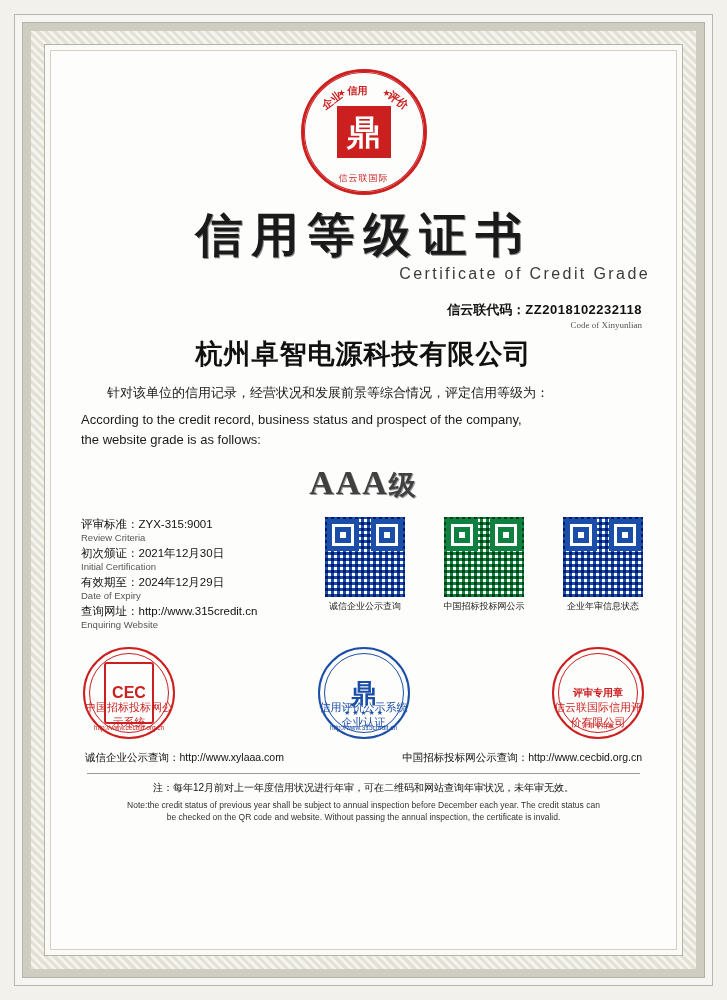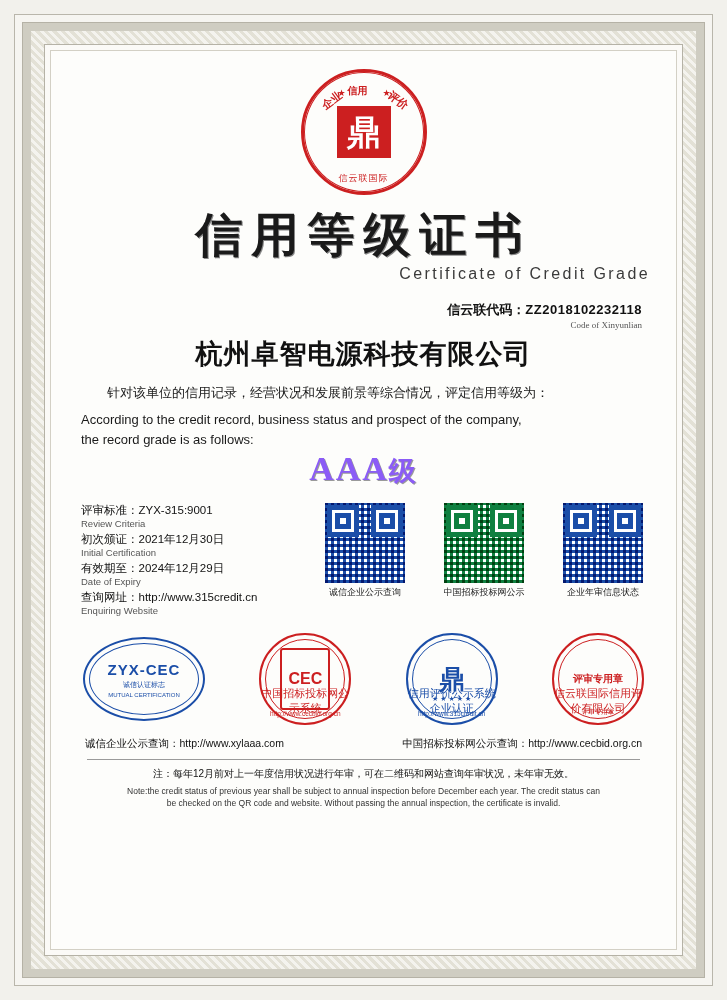--- a/index.html
+++ b/index.html
@@ -104,22 +104,22 @@
     margin-top:10px;font-size:13px;color:#1a1a1a;line-height:1.7;
     text-indent:2em;padding:0 4px;
   }
   .body-en{
     margin-top:6px;font-size:13px;color:#1a1a1a;line-height:1.55;
     padding:0 4px;
   }
 
   
   .grade{
-    text-align:center;
-    color:#8b5cf6;font-weight:bold;
+    text-align:center;margin-top:14px;
+    color:#404040;font-weight:bold;
     font-size:34px;letter-spacing:2px;
     font-family:"Liberation Serif", serif;
     text-shadow:1px 1px 0 #9a9a9a;
   }
   .grade .cn{font-family:"DejaVu Sans", sans-serif;font-size:27px;}
 
   
   .mid{
     display:flex;margin-top:14px;padding:0 4px;
   }
@@ -245,21 +245,21 @@
         <div class="code-cn">
           <span>信云联代码：</span><span class="val">ZZ2018102232118</span>
         </div>
         <div class="code-en">Code of Xinyunlian</div>
       </div>
 
       <div class="company">杭州卓智电源科技有限公司</div>
 
       <div class="body-cn">针对该单位的信用记录，经营状况和发展前景等综合情况，评定信用等级为：</div>
       <div class="body-en">According to the credit record, business status and prospect of the company,</div>
-      <div class="body-en" style="margin-top:0;">the record grade is as follows:</div>
+      <div class="body-en" style="margin-top:0;">the website grade is as follows:</div>
 
       <div class="grade">
         <span>AAA</span><span class="cn">级</span>
       </div>
 
       <div class="mid">
         <div class="info">
           <div class="pair">
             <div class="cn">评审标准：ZYX-315:9001</div>
             <div class="en">Review Criteria</div>
@@ -288,27 +288,20 @@
             <div class="qr-cap">中国招标投标网公示</div>
           </div>
           <div class="qr-item">
             <div class="qr"></div>
             <div class="qr-cap">企业年审信息状态</div>
           </div>
         </div>
       </div>
 
       <div class="stamps">
-        <div class="stamp">
-          <div class="ellipse-stamp">
-            <div class="main">ZYX-CEC</div>
-            <div class="sub">诚信认证标志</div>
-            <div class="sub2">MUTUAL CERTIFICATION</div>
-          </div>
-        </div>
 
         <div class="stamp">
           <div class="circle-stamp">
             <div class="top-arc">中国招标投标网公示系统</div>
             <div class="core">CEC</div>
             <div class="bot-arc">http://www.cecbid.org.cn</div>
           </div>
         </div>
 
         <div class="stamp">

